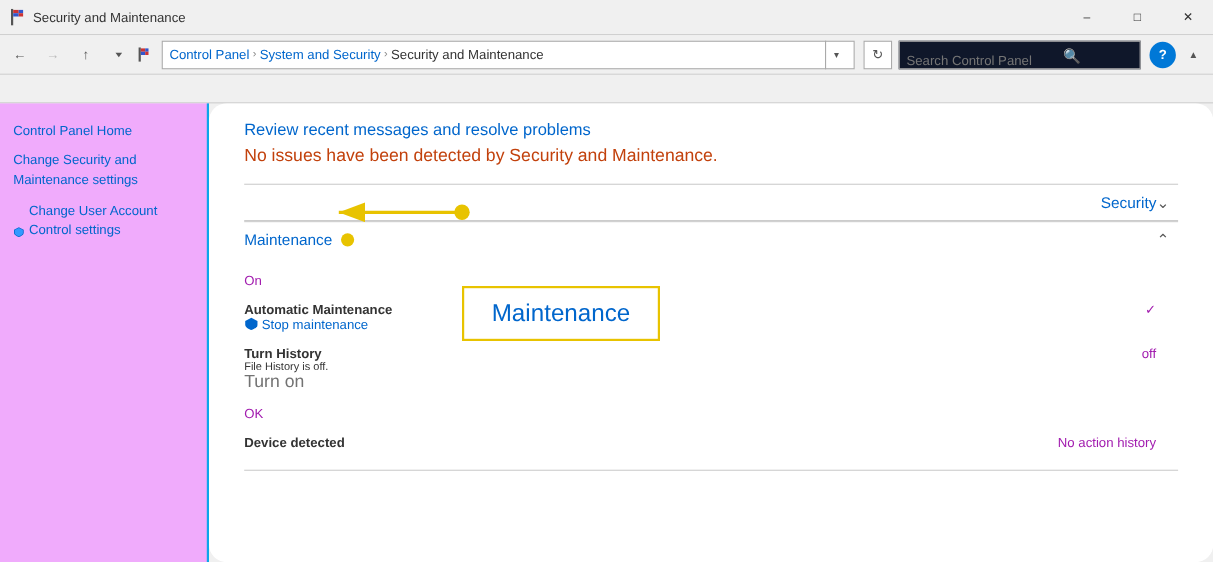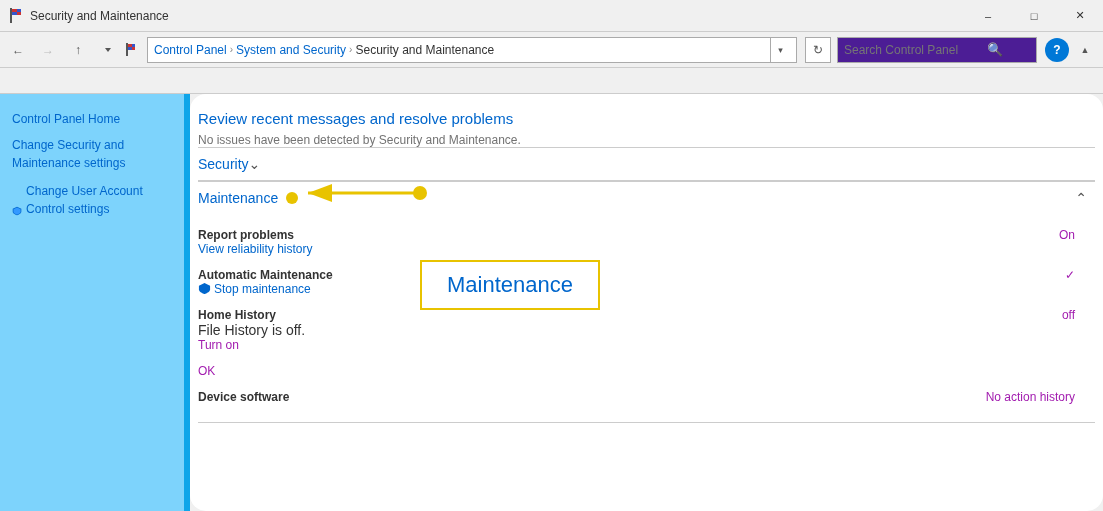--- a/index.html
+++ b/index.html
@@ -102,25 +102,25 @@
       justify-content: center;
       border: 1px solid #aaa;
       background: white;
       cursor: pointer;
       font-size: 12px;
       color: #555;
       margin-left: 2px;
     }
     .search-box {
       height: 26px;
-      width: 200px;
+      width: 220px;
       border: 1px solid #aaa;
-      background: #4c1d95;
-      display: flex;
-      align-items: center;
+      background: #0f172a;
+      display: flex;
+      align-items: flex-end;
       padding: 0 6px;
       margin-left: 4px;
     }
     .search-box input {
       border: none;
       outline: none;
       font-size: 12px;
       color: #aaa;
       width: 140px;
       background: transparent;
@@ -152,22 +152,22 @@
       display: flex;
       align-items: center;
       padding: 0 8px;
       font-size: 12px;
       color: #555;
     }
 
     
     .sidebar {
       width: 190px;
-      background: #7dd3fc;
-      border-right: 6px solid #0ea5e9;
+      background: #f0abfc;
+      border-right: 2px solid #0ea5e9;
       padding: 12px 0;
       flex-shrink: 0;
     }
     .sidebar-link {
       display: block;
       padding: 4px 12px;
       color: #0066cc;
       cursor: pointer;
       font-size: 12px;
       line-height: 1.5;
@@ -175,40 +175,41 @@
     .sidebar-link.with-icon {
       display: flex;
       align-items: flex-end;
       gap: 4px;
     }
 
     
     .content {
       flex: 1;
       background: white;
-      padding: 16px 8px;
+      padding: 16px 32px;
       overflow-y: auto;
       border-radius: 16px;
     }
     .content-title {
       font-size: 15px;
       color: #0066cc;
       font-weight: 400;
       margin-bottom: 6px;
     }
     .content-subtitle {
-      font-size: 12px;
-      color: #737373;
+      font-size: 16px;
+      color: #c2410c;
+      margin-bottom: 16px;
     }
 
     
     .section-header {
       display: flex;
       align-items: center;
-      justify-content: flex-start;
+      justify-content: flex-end;
       border-top: 1px solid #ccc;
       border-bottom: 1px solid #ccc;
       padding: 8px 0;
       margin-bottom: 0;
       cursor: pointer;
     }
     .section-header-title {
       font-size: 14px;
       color: #0066cc;
       font-weight: 400;
@@ -265,27 +266,27 @@
     }
     .maint-sub {
       font-size: 12px;
       color: #0066cc;
       cursor: pointer;
       display: flex;
       align-items: center;
       gap: 3px;
     }
     .maint-desc {
-      font-size: 14px;
+      font-size: 10px;
       color: #333;
     }
     .maint-link {
-      color: #a21caf;
-      cursor: pointer;
-      font-size: 12px;
+      color: #737373;
+      cursor: pointer;
+      font-size: 16px;
     }
 
     
     .tooltip-overlay {
       position: absolute;
       top: 260px;
       left: 420px;
       border: 2.5px solid #e8c300;
       background: white;
       padding: 10px 18px;
@@ -390,56 +391,52 @@
           <div style="display:flex;align-items:center;">
             <span class="maintenance-title">Maintenance</span>
             <span class="maintenance-dot"></span>
           </div>
           <span class="section-chevron">⌃</span>
         </div>
 
         <div class="maintenance-body">
 
           <div class="maint-row">
-            <div>
-              <div class="maint-label">Report problems</div>
-              <div class="maint-sub">View reliability history</div>
-            </div>
             <div class="maint-status">On</div>
           </div>
 
           <div class="maint-row">
             <div>
               <div class="maint-label">Automatic Maintenance</div>
               <div style="display:flex;align-items:flex-start;gap:3px;">
                 <svg width="13" height="13" viewBox="0 0 14 14">
                   <path d="M7,1 L13,4 L13,8 C13,11 7,13 7,13 C7,13 1,11 1,8 L1,4 Z" fill="#0066cc"></path>
                 </svg>
                 <span class="maint-sub">Stop maintenance</span>
               </div>
             </div>
             <div class="maint-status">✓</div>
           </div>
 
           <div class="maint-row">
             <div>
-              <div class="maint-label">Home History</div>
+              <div class="maint-label">Turn History</div>
               <div class="maint-desc">File History is off.</div>
               <div class="maint-link">Turn on</div>
             </div>
             <div class="maint-status">off</div>
           </div>
 
           <div class="maint-row">
             <div class="maint-status">OK</div>
           </div>
 
           <div class="maint-row">
             <div>
-              <div class="maint-label">Device software</div>
+              <div class="maint-label">Device detected</div>
             </div>
             <div class="maint-status">No action history</div>
           </div>
 
         </div>
       </div>
 
     </div>
   </div>
 

